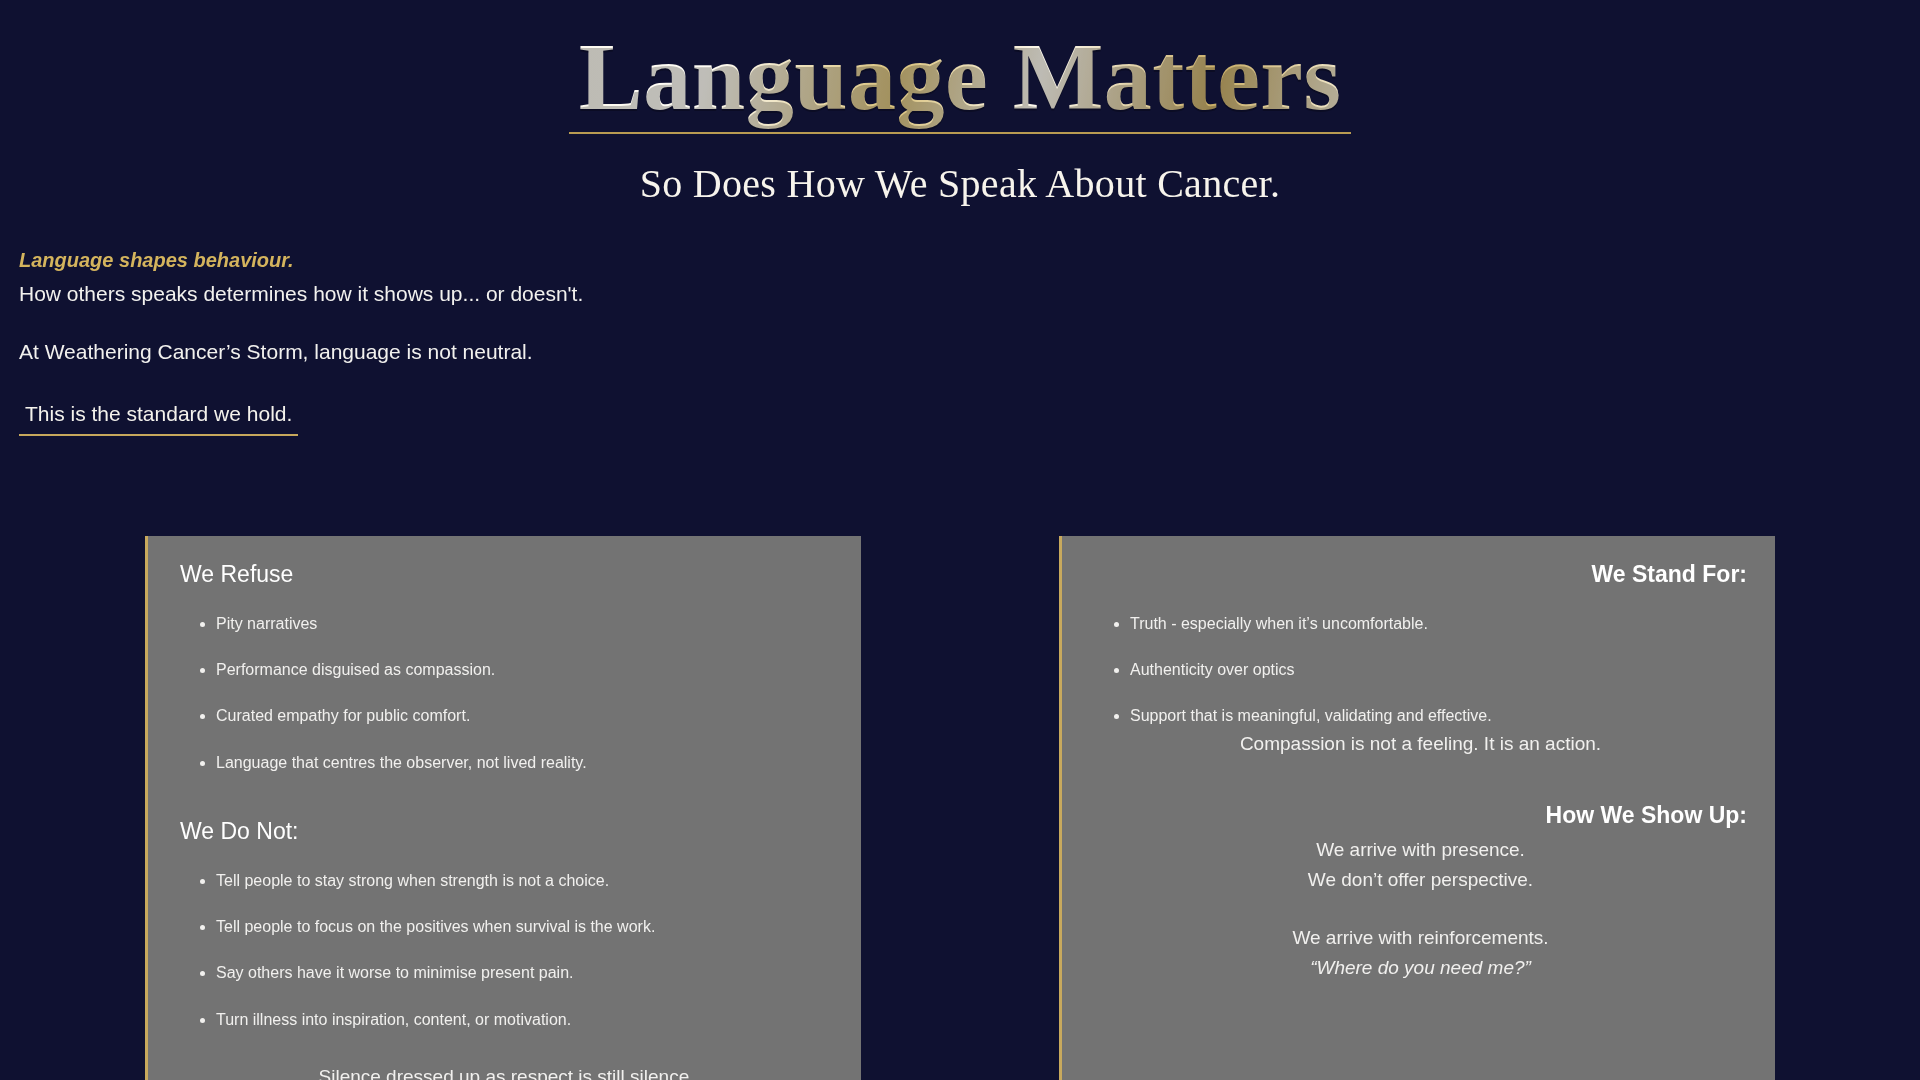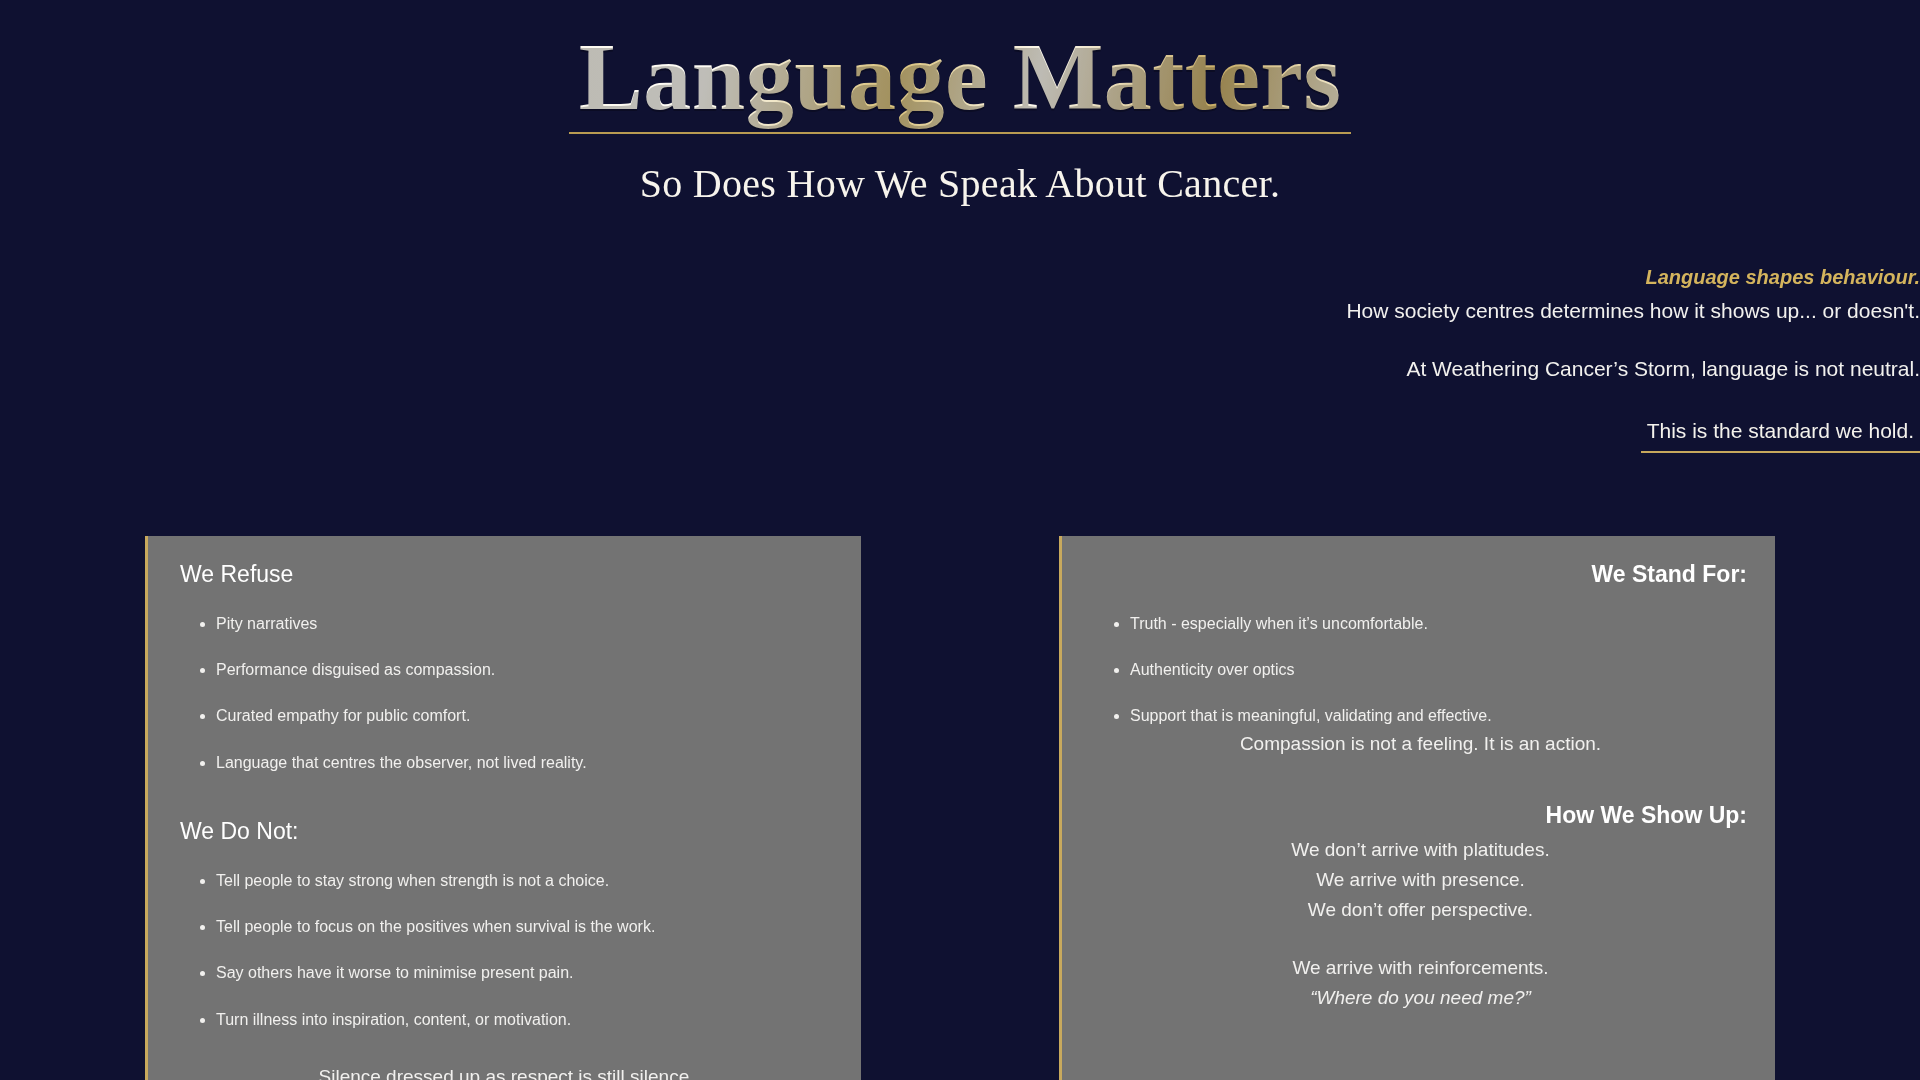--- a/index.html
+++ b/index.html
@@ -47,25 +47,26 @@
     font-family: "Liberation Serif", serif;
     font-size: 40px;
     font-weight: 400;
     color: #f7f4ec;
     margin-top: 26px;
     letter-spacing: 0.3px;
   }
 
   
   .intro {
-    text-align: right;
-    margin-top: 55px;
+    text-align: left;
+    margin-top: 38px;
     font-size: 21px;
     line-height: 1.52;
     color: #f2f1ee;
+    padding-left: 19px;
   }
   .intro .accent {
     color: #d4b45d;
     font-weight: 700;
     font-style: italic;
     font-size: 20px;
     display: block;
     margin-bottom: 3px;
   }
   .intro .line { display: block; }
@@ -137,21 +138,21 @@
 
 <div class="page">
 
   <div class="header">
     <div class="main-title">Language Matters</div>
     <div class="subtitle">So Does How We Speak About Cancer.</div>
   </div>
 
   <div class="intro">
     <span class="accent">Language shapes behaviour.</span>
-    <span class="line">How society centres determines how it shows up... or doesn't.</span>
+    <span class="line">How others speaks determines how it shows up... or doesn't.</span>
     <span class="gap"></span>
     <span class="line">At Weathering Cancer’s Storm, language is not neutral.</span>
     <span class="standard-wrap">
       <span class="standard">This is the standard we hold.</span>
     </span>
   </div>
 
   <div class="panels">
 
     <div class="panel">
@@ -177,21 +178,20 @@
     <div class="panel">
       <h2 class="panel-heading bold">We Stand For:</h2>
       <ul>
         <li>Truth - especially when it’s uncomfortable.</li>
         <li>Authenticity over optics</li>
         <li>Support that is meaningful, validating and effective.</li>
       </ul>
       <p>Compassion is not a feeling. It is an action.</p>
       <div class="spacer-lg"></div>
       <h2 class="panel-heading bold">How We Show Up:</h2>
-      <p>We don’t arrive with platitudes.</p>
       <p>We arrive with presence.</p>
       <p>We don’t offer perspective.</p>
       <div class="spacer-md"></div>
       <p>We arrive with reinforcements.</p>
       <p class="quote">“Where do you need me?”</p>
     </div>
 
   </div>
 </div>
 

